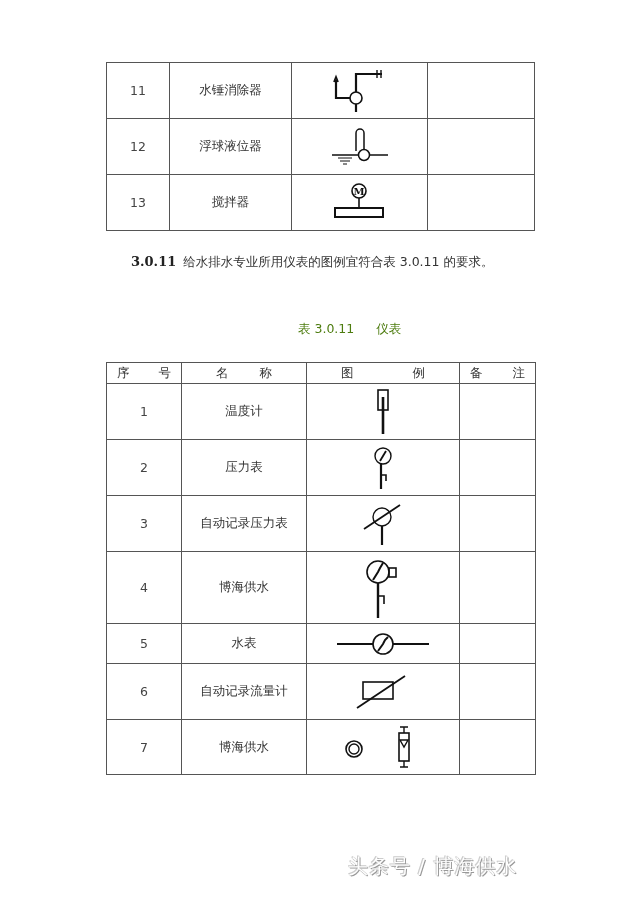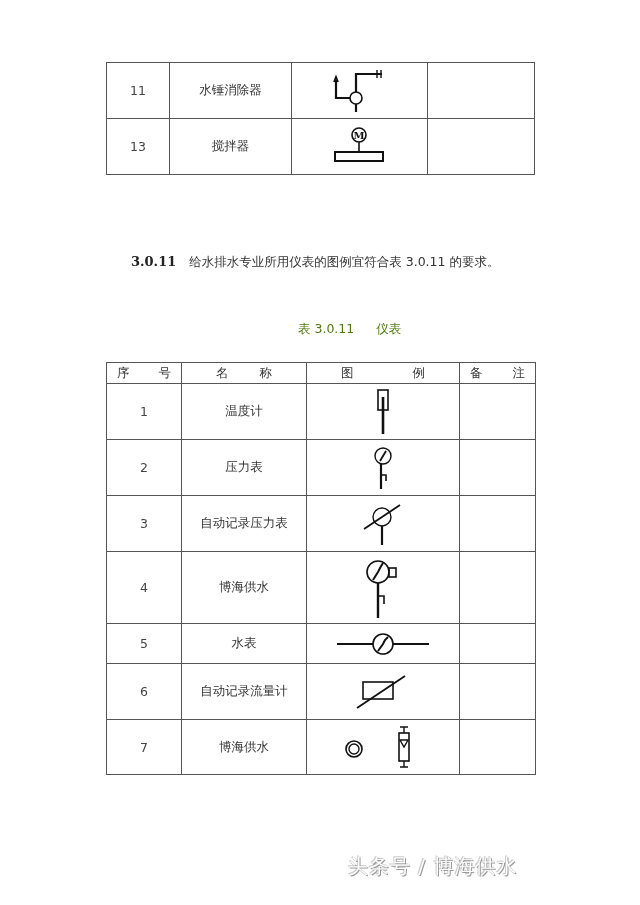--- a/index.html
+++ b/index.html
@@ -11,21 +11,21 @@
     table { border-collapse: collapse; position: absolute; table-layout: fixed; }
     td { border: 1.2px solid #555; text-align: center; vertical-align: middle; padding: 0; font-size: 12.5px; color: #333; margin-top: 32px; }
     #t1 { left: 106px; top: 62px; width: 428px; }
     #t2 { left: 106px; top: 362px; width: 429px; }
     .num { font-size: 12.5px; color: #444; }
     .hdr td { font-size: 12.5px; height: 20px; }
     .hdr .split { display: flex; justify-content: space-between; padding: 0 10px; }
     .hdr .split.wide { padding: 0 34px; }
     svg { display: block; margin: 0 auto; }
     .para { position: absolute; left: 131px; top: 254px; font-size: 12.5px; color: #333; white-space: nowrap; }
-    .para b { font-family: "DejaVu Serif", "Liberation Serif", serif; font-size: 13px; font-weight: bold; color: #222; margin-right: 13px; }
+    .para b { font-family: "DejaVu Serif", "Liberation Serif", serif; font-size: 13px; font-weight: bold; color: #222; margin-right: 7px; }
     .caption { position: absolute; left: 298px; top: 321px; font-size: 12.5px; color: #4d7c0f; white-space: nowrap; }
     .caption .gap { display: inline-block; width: 22px; }
     .watermark {
       position: absolute; left: 348px; top: 853px; font-size: 20px; color: #ffffff; letter-spacing: 1px;
       text-shadow: 1px 1px 0 #999, -1px -1px 0 #ccc, 0 0 1px #888; white-space: nowrap;
       font-family: "DejaVu Sans", sans-serif;
     }
   </style>
 </head>
 <body>
@@ -49,20 +49,35 @@
           <circle cx="26" cy="30" r="6" fill="#fff" stroke-width="1.6"></circle>
           <path d="M26 24 L26 6 L52 6"></path>
           <path d="M26 36 L26 44"></path>
           <path d="M47 2 L47 10 M51 2 L51 10" stroke-width="1.4"></path>
         </g>
       </svg>
     </td>
     <td></td>
   </tr>
   <tr style="height:56px">
+    <td class="num">12</td>
+    <td>浮球液位器</td>
+    <td>
+      <svg width="60" height="44" viewBox="0 0 60 44">
+        <g stroke="#111" stroke-width="1.5" fill="none">
+          <path d="M26 26 L26 8 A4 4 0 0 1 34 8 L34 26"></path>
+          <circle cx="34" cy="30" r="5.5" fill="#fff"></circle>
+          <path d="M2 30 L28 30 M40 30 L58 30"></path>
+          <path d="M8 33 L22 33 M10 36 L20 36 M13 39 L17 39" stroke-width="1"></path>
+        </g>
+      </svg>
+    </td>
+    <td></td>
+  </tr>
+  <tr style="height:56px">
     <td class="num">13</td>
     <td>搅拌器</td>
     <td>
       <svg width="60" height="44" viewBox="0 0 60 44">
         <g stroke="#111" stroke-width="1.6" fill="none">
           <circle cx="29" cy="10" r="7" fill="#fff"></circle>
           <text x="29" y="14" font-size="10" font-weight="bold" text-anchor="middle" fill="#111" stroke="none" font-family="DejaVu Serif, serif">M</text>
           <path d="M29 17 L29 27"></path>
           <rect x="5" y="27" width="48" height="9" stroke-width="2"></rect>
         </g>

